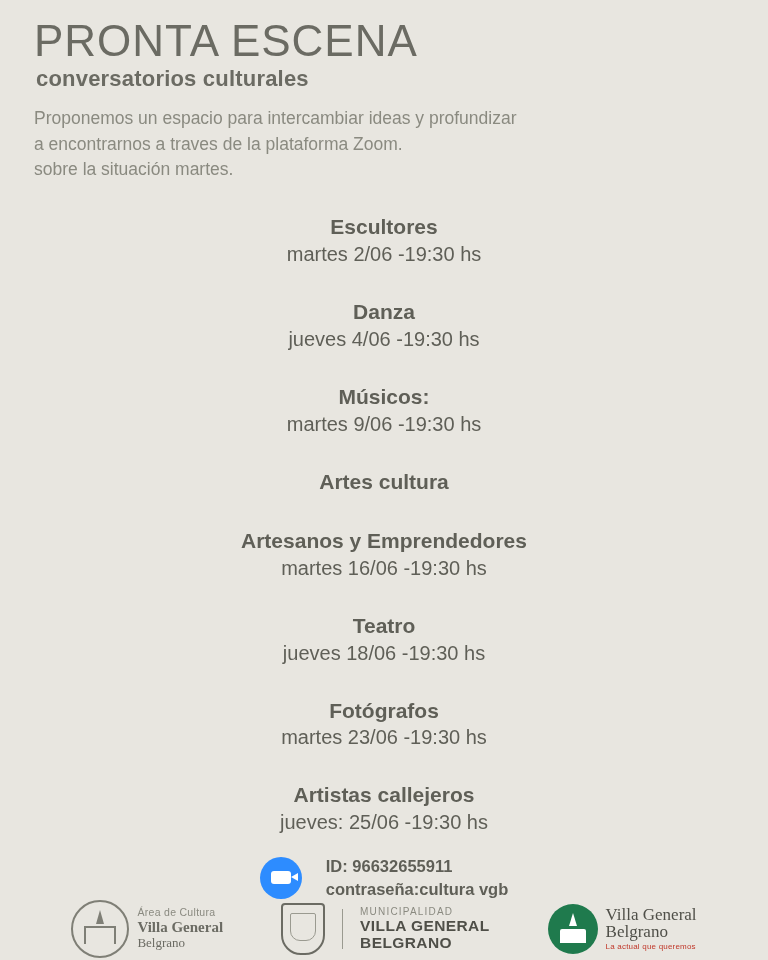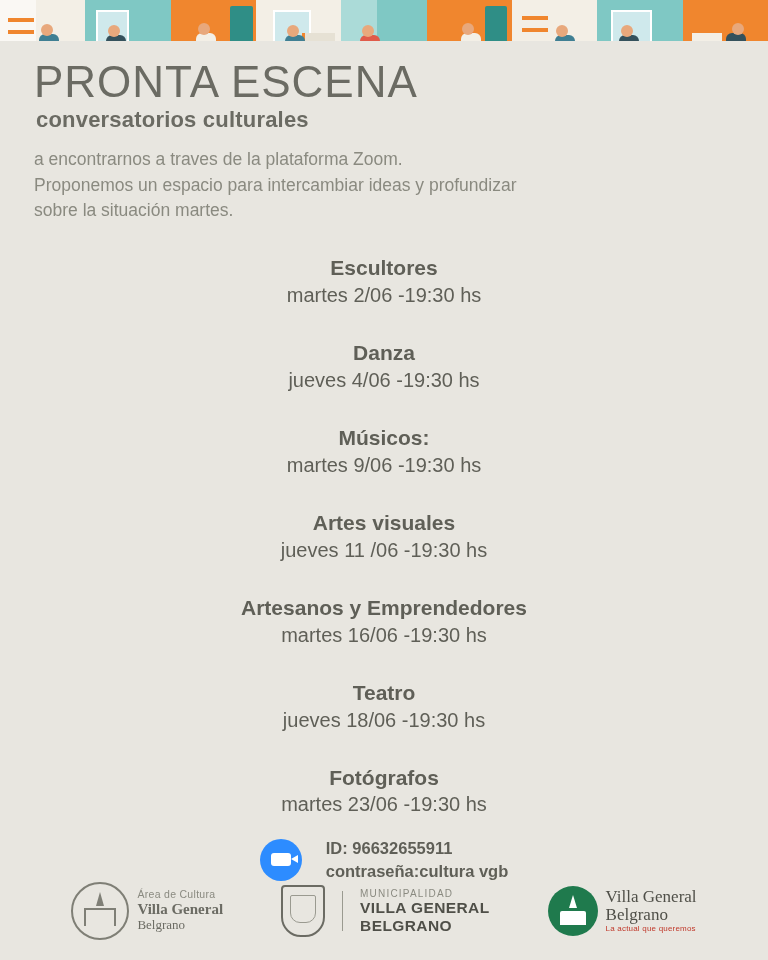--- a/index.html
+++ b/index.html
@@ -434,53 +434,56 @@
       </div>
     </div>
   </div>
 
   <div class="content">
 
     <h1 class="title">PRONTA ESCENA</h1>
     <div class="subtitle">conversatorios culturales</div>
 
     <div class="intro">
+      <div>Proponemos un espacio para intercambiar ideas y profundizar</div>
       <div>a encontrarnos a traves de la plataforma Zoom.</div>
-      <div>Proponemos un espacio para intercambiar ideas y profundizar</div>
       <div>sobre la situación martes.</div>
     </div>
 
     <div class="schedule">
       <div>
         <div class="sched-name">Escultores</div>
         <div class="sched-date">martes 2/06 -19:30 hs</div>
       </div>
       <div>
         <div class="sched-name">Danza</div>
         <div class="sched-date">jueves 4/06 -19:30 hs</div>
       </div>
       <div>
         <div class="sched-name">Músicos:</div>
         <div class="sched-date">martes 9/06 -19:30 hs</div>
       </div>
       <div>
-        <div class="sched-name">Artes visuales</div>
-        <div class="sched-date">jueves 11 /06 -19:30 hs</div>
+        <div class="sched-name">Artes cultura</div>
       </div>
       <div>
         <div class="sched-name">Artesanos y Emprendedores</div>
         <div class="sched-date">martes 16/06 -19:30 hs</div>
       </div>
       <div>
         <div class="sched-name">Teatro</div>
         <div class="sched-date">jueves 18/06 -19:30 hs</div>
       </div>
       <div>
         <div class="sched-name">Fotógrafos</div>
         <div class="sched-date">martes 23/06 -19:30 hs</div>
+      </div>
+      <div>
+        <div class="sched-name">Artistas callejeros</div>
+        <div class="sched-date">jueves: 25/06 -19:30 hs</div>
       </div>
     </div>
 
     <div class="zoom-block">
       <div class="zoom-icon">
         <div class="zoom-cam"></div>
       </div>
       <div class="zoom-lines">
         <div>ID: 96632655911</div>
         <div>contraseña:cultura vgb</div>

